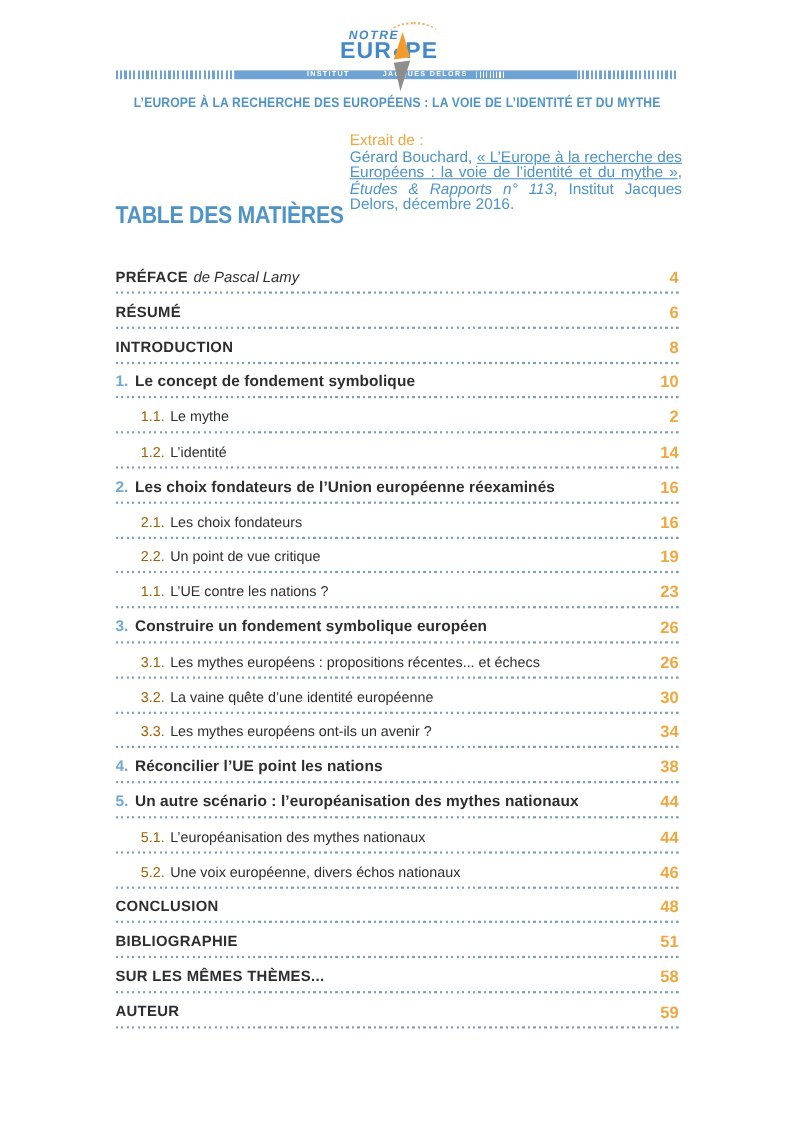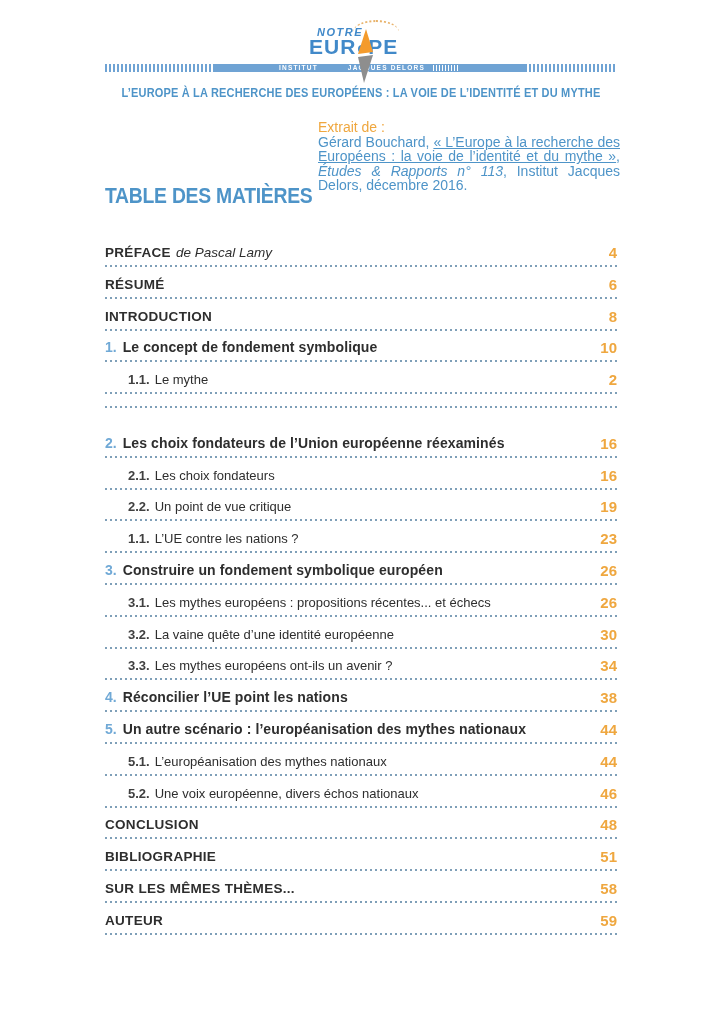--- a/index.html
+++ b/index.html
@@ -50,21 +50,21 @@
   .toc-num{font-weight:bold;color:#70a9d6;margin-right:6px;}
   .toc-label{color:#2e2e2e;}
   .toc-sub2{color:#2e2e2e;font-style:italic;font-weight:normal;margin-left:5px;}
   .toc-page{font-size:15px;font-weight:bold;color:#efa73f;margin-left:10px;}
   .toc-dots{height:2px;margin-top:4px;background:repeating-linear-gradient(90deg,#7f9fb8 0,#7f9fb8 2px,transparent 2px,transparent 5px);}
   .lvl-top .toc-label{font-weight:bold;font-size:13.5px;letter-spacing:.3px;}
   .lvl-chapter .toc-label{font-weight:bold;font-size:14px;letter-spacing:.1px;}
   .lvl-chapter .toc-num{font-size:14px;}
   .lvl-sub .toc-text{padding-left:23px;}
   .lvl-sub .toc-label{font-weight:normal;font-size:13px;}
-  .lvl-sub .toc-num{font-weight:bold;color:#404040;font-size:13px;margin-right:5px;}
+  .lvl-sub .toc-num{font-weight:normal;color:#a16207;font-size:13px;margin-right:5px;}
   .lvl-top .toc-sub2{font-size:13.5px;}
 </style>
 </head>
 <body>
 
 <div class="page">
 
   <div class="logo">
     <div class="arc"></div>
     <div class="notre">NOTRE</div>
@@ -136,20 +136,26 @@
       <div class="toc-row lvl-sub">
       <div class="toc-line">
         <span class="toc-text">
           <span class="toc-num">1.1.</span><span class="toc-label">Le mythe</span>
         </span>
         <span class="toc-page">2</span>
       </div>
       <div class="toc-dots"></div>
     </div>
       <div class="toc-row lvl-sub">
+      <div class="toc-line">
+        <span class="toc-text">
+          <span class="toc-num">1.2.</span><span class="toc-label">L’identité</span>
+        </span>
+        <span class="toc-page">14</span>
+      </div>
       <div class="toc-dots"></div>
     </div>
       <div class="toc-row lvl-chapter">
       <div class="toc-line">
         <span class="toc-text">
           <span class="toc-num">2.</span><span class="toc-label">Les choix fondateurs de l’Union européenne réexaminés</span>
         </span>
         <span class="toc-page">16</span>
       </div>
       <div class="toc-dots"></div>

